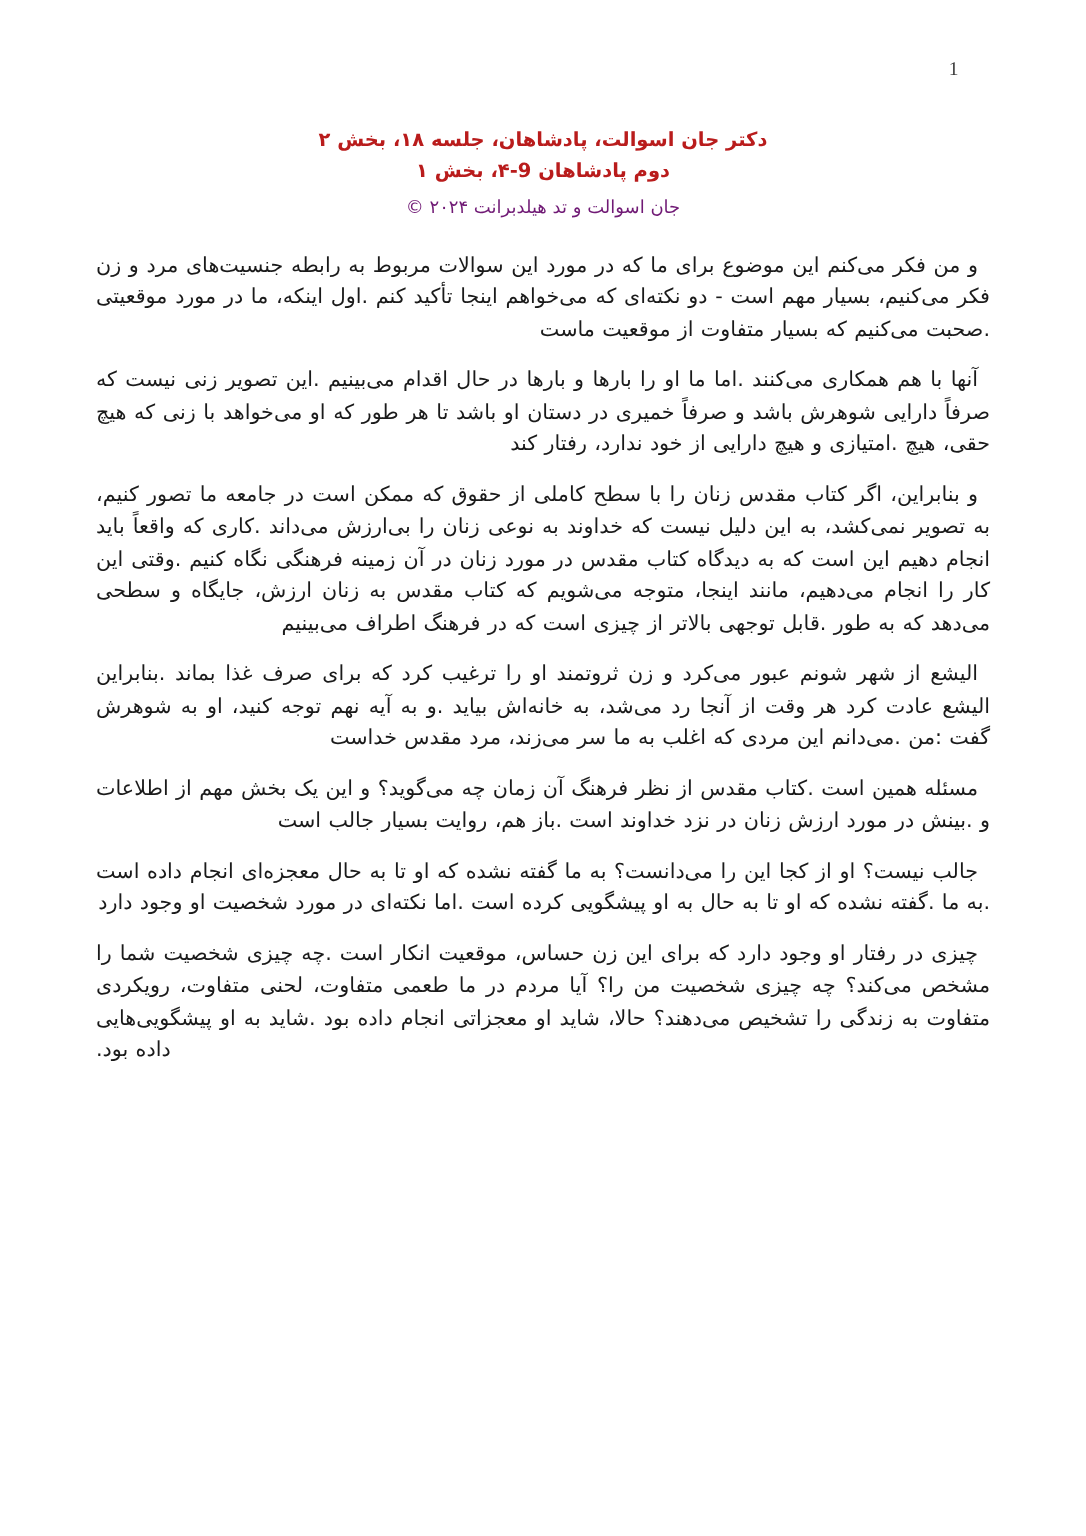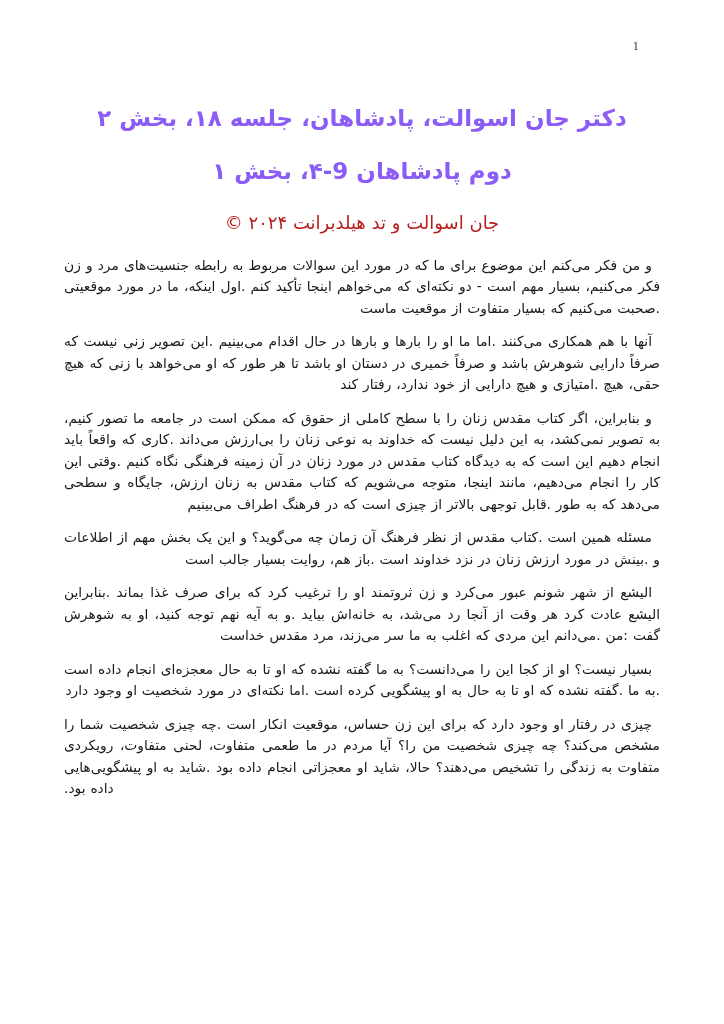--- a/index.html
+++ b/index.html
@@ -24,30 +24,30 @@
     right: 85px;
     font-family: "Liberation Serif", "DejaVu Serif", serif;
     font-size: 13px;
     color: #3c3c3c;
   }
   .doc-header {
     direction: rtl;
     text-align: center;
   }
   .doc-title {
-    margin: 16px;
-    font-size: 23px;
+    margin: 0;
+    font-size: 13px;
     font-weight: bold;
     line-height: 1.6;
-    color: #8b5cf6;
+    color: #b91c1c;
   }
   .byline {
-    margin-top: 22px;
-    font-size: 18px;
-    color: #b91c1c;
+    margin-top: 5px;
+    font-size: 12px;
+    color: #701a75;
   }
   .body-text {
     direction: rtl;
     margin-top: 22px;
   }
   .body-text p {
     margin: 0 0 12px 0;
     font-size: 13.8px;
     line-height: 21.5px;
     text-align: justify;
@@ -68,19 +68,19 @@
   <header class="doc-header">
     <h1 class="doc-title">دکتر جان اسوالت، پادشاهان، جلسه ۱۸، بخش ۲</h1>
     <h1 class="doc-title">دوم پادشاهان 9-۴، بخش ۱</h1>
     <div class="byline">جان اسوالت و تد هیلدبرانت ۲۰۲۴ ©</div>
   </header>
 
   <main class="body-text">
     <p>و من فکر می‌کنم این موضوع برای ما که در مورد این سوالات مربوط به رابطه جنسیت‌های مرد و زن فکر می‌کنیم، بسیار مهم است - دو نکته‌ای که می‌خواهم اینجا تأکید کنم .اول اینکه، ما در مورد موقعیتی .صحبت می‌کنیم که بسیار متفاوت از موقعیت ماست</p>
     <p>آنها با هم همکاری می‌کنند .اما ما او را بارها و بارها در حال اقدام می‌بینیم .این تصویر زنی نیست که صرفاً دارایی شوهرش باشد و صرفاً خمیری در دستان او باشد تا هر طور که او می‌خواهد با زنی که هیچ حقی، هیچ .امتیازی و هیچ دارایی از خود ندارد، رفتار کند</p>
     <p>و بنابراین، اگر کتاب مقدس زنان را با سطح کاملی از حقوق که ممکن است در جامعه ما تصور کنیم، به تصویر نمی‌کشد، به این دلیل نیست که خداوند به نوعی زنان را بی‌ارزش می‌داند .کاری که واقعاً باید انجام دهیم این است که به دیدگاه کتاب مقدس در مورد زنان در آن زمینه فرهنگی نگاه کنیم .وقتی این کار را انجام می‌دهیم، مانند اینجا، متوجه می‌شویم که کتاب مقدس به زنان ارزش، جایگاه و سطحی می‌دهد که به طور .قابل توجهی بالاتر از چیزی است که در فرهنگ اطراف می‌بینیم</p>
+    <p>الیشع از شهر شونم عبور می‌کرد و زن ثروتمند او را ترغیب کرد که برای صرف غذا بماند .بنابراین الیشع عادت کرد هر وقت از آنجا رد می‌شد، به خانه‌اش بیاید .و به آیه نهم توجه کنید، او به شوهرش گفت :من .می‌دانم این مردی که اغلب به ما سر می‌زند، مرد مقدس خداست</p>
     <p>مسئله همین است .کتاب مقدس از نظر فرهنگ آن زمان چه می‌گوید؟ و این یک بخش مهم از اطلاعات و .بینش در مورد ارزش زنان در نزد خداوند است .باز هم، روایت بسیار جالب است</p>
-    <p>الیشع از شهر شونم عبور می‌کرد و زن ثروتمند او را ترغیب کرد که برای صرف غذا بماند .بنابراین الیشع عادت کرد هر وقت از آنجا رد می‌شد، به خانه‌اش بیاید .و به آیه نهم توجه کنید، او به شوهرش گفت :من .می‌دانم این مردی که اغلب به ما سر می‌زند، مرد مقدس خداست</p>
-    <p>بسیار نیست؟ او از کجا این را می‌دانست؟ به ما گفته نشده که او تا به حال معجزه‌ای انجام داده است .به ما .گفته نشده که او تا به حال به او پیشگویی کرده است .اما نکته‌ای در مورد شخصیت او وجود دارد</p>
+    <p>جالب نیست؟ او از کجا این را می‌دانست؟ به ما گفته نشده که او تا به حال معجزه‌ای انجام داده است .به ما .گفته نشده که او تا به حال به او پیشگویی کرده است .اما نکته‌ای در مورد شخصیت او وجود دارد</p>
     <p class="last-left">چیزی در رفتار او وجود دارد که برای این زن حساس، موقعیت انکار است .چه چیزی شخصیت شما را مشخص می‌کند؟ چه چیزی شخصیت من را؟ آیا مردم در ما طعمی متفاوت، لحنی متفاوت، رویکردی متفاوت به زندگی را تشخیص می‌دهند؟ حالا، شاید او معجزاتی انجام داده بود .شاید به او پیشگویی‌هایی داده بود.</p>
   </main>
 
 </div>
 
 </body></html>

